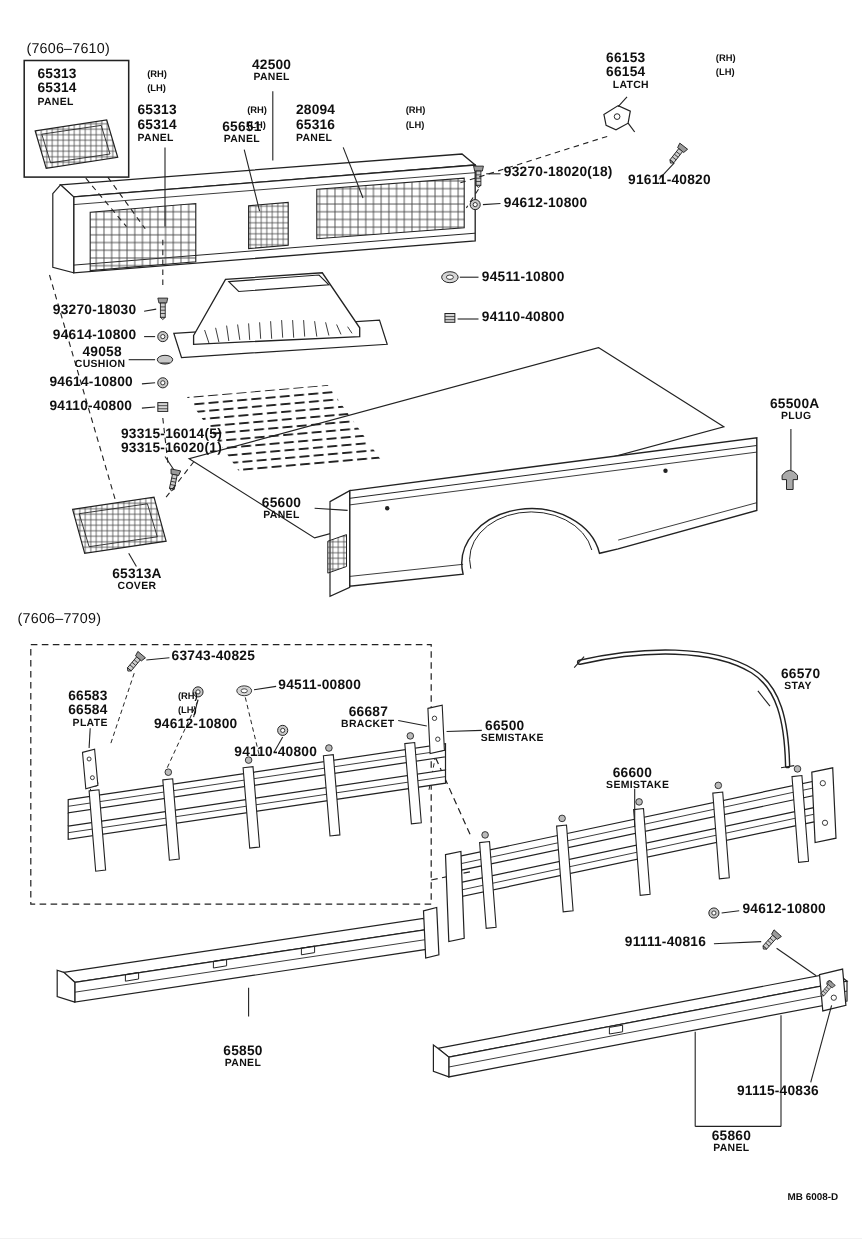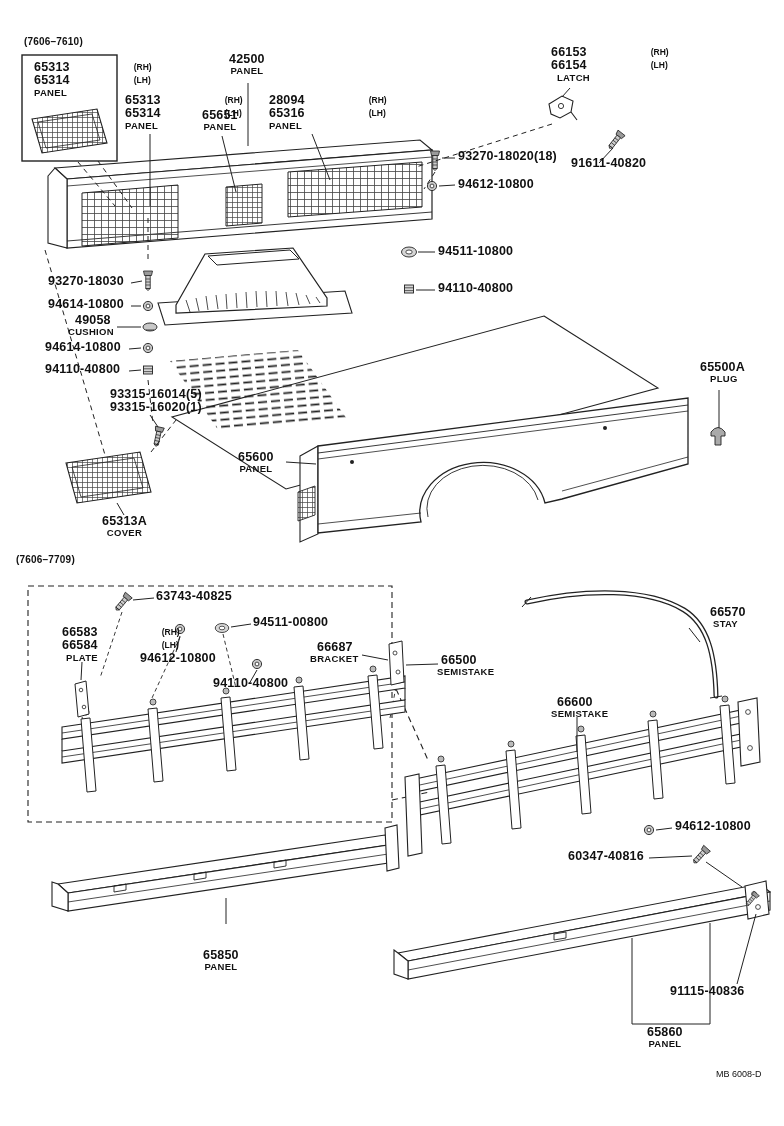--- a/index.html
+++ b/index.html
@@ -4,22 +4,22 @@
 <style>
   html,body{margin:0;padding:0;background:#e9e9e9;}
   .canvas{position:relative;width:784px;height:1126px;background:#ffffff;overflow:hidden;
           font-family:"Liberation Sans",sans-serif;color:#101010;}
   .art{position:absolute;left:0;top:0;z-index:1;}
   .lbl{position:absolute;line-height:1.06;white-space:nowrap;z-index:2;}
   .num{font-size:12.5px;font-weight:700;letter-spacing:.2px;}
   .nm{font-size:9.5px;font-weight:700;letter-spacing:.3px;}
   .suf{font-size:8.5px;font-weight:700;margin-left:19px;padding-left:45px;}
   .row{display:flex;align-items:center;}
-  .range{font-size:10px;font-weight:700;letter-spacing:.2px;}
-  .footer{font-size:9px;font-weight:400;}
+  .range{font-size:13px;font-weight:400;letter-spacing:.2px;}
+  .footer{font-size:9px;font-weight:700;margin-top:14px;}
   .tc{text-align:center;}
 </style>
 </head>
 <body>
 
 <div class="canvas">
 
 <svg class="art" width="784" height="1126" viewBox="0 0 784 1126">
   <defs>
     <pattern id="grid" width="7" height="7" patternUnits="userSpaceOnUse">
@@ -427,21 +427,21 @@
   <div class="num">66570</div>
   <div class="nm" style="margin-left:3px">STAY</div>
 </div>
 
 <div class="lbl" style="left:551px;top:696px">
   <div class="num" style="margin-left:6px">66600</div>
   <div class="nm">SEMISTAKE</div>
 </div>
 
 <div class="lbl num" style="left:675px;top:820px">94612-10800</div>
-<div class="lbl num" style="left:568px;top:850px">60347-40816</div>
+<div class="lbl num" style="left:568px;top:850px">91111-40816</div>
 
 <div class="lbl tc" style="left:203px;top:949px">
   <div class="num">65850</div>
   <div class="nm">PANEL</div>
 </div>
 
 <div class="lbl num" style="left:670px;top:985px">91115-40836</div>
 
 <div class="lbl tc" style="left:647px;top:1026px">
   <div class="num">65860</div>

